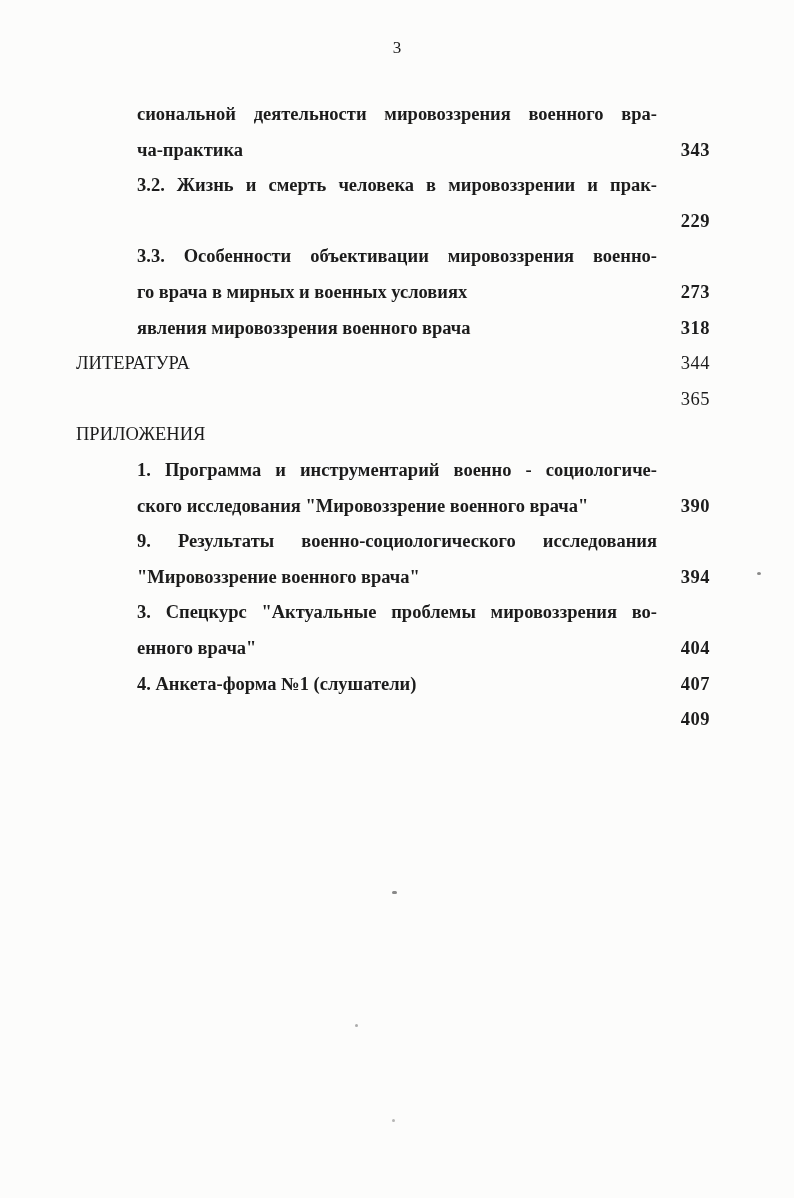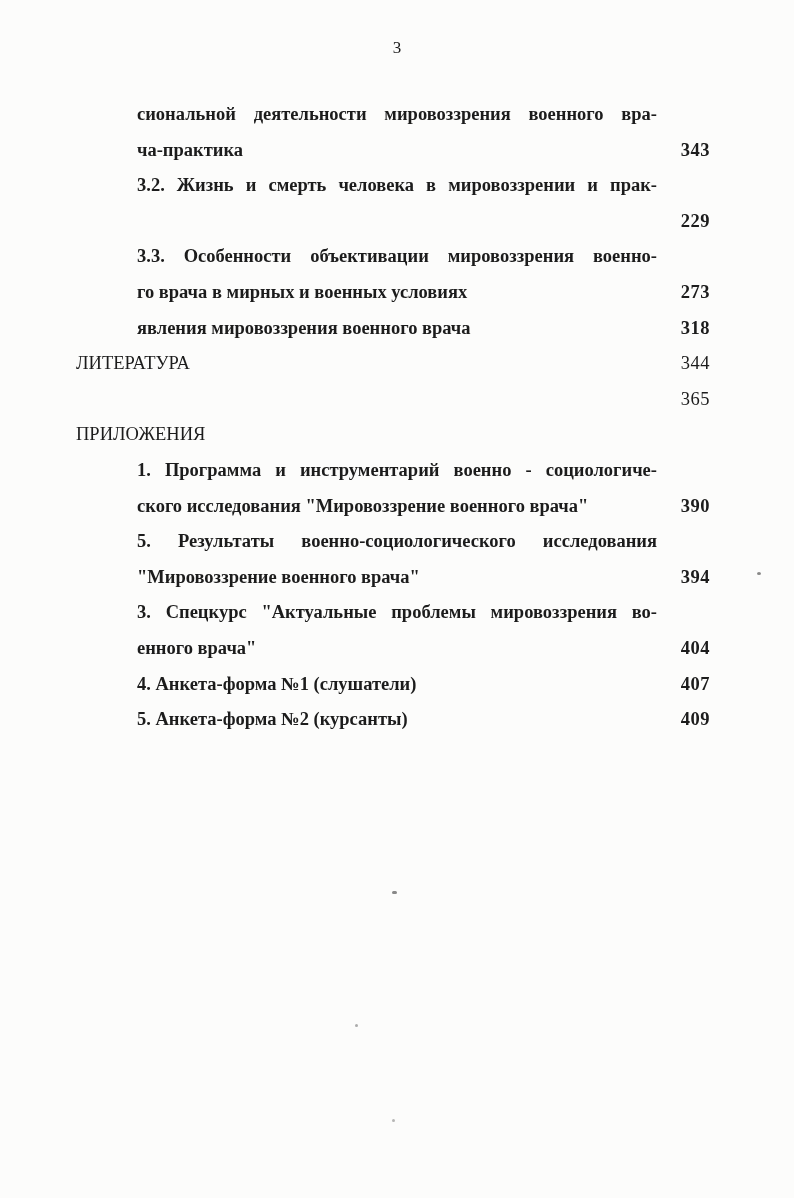--- a/index.html
+++ b/index.html
@@ -101,21 +101,21 @@
     <div class="row i1 j">
       <span class="txt">1. Программа и инструментарий военно - социологиче-</span>
       <span class="pg"></span>
     </div>
     <div class="row i1">
       <span class="txt">ского исследования "Мировоззрение военного врача"</span>
       <span class="pg">390</span>
     </div>
 
     <div class="row i1 j">
-      <span class="txt">5. Результаты военно-социологического исследования</span>
+      <span class="txt">9. Результаты военно-социологического исследования</span>
       <span class="pg"></span>
     </div>
     <div class="row i1">
       <span class="txt">"Мировоззрение военного врача"</span>
       <span class="pg">394</span>
     </div>
 
     <div class="row i1 j">
       <span class="txt">3. Спецкурс "Актуальные проблемы мировоззрения во-</span>
       <span class="pg"></span>
@@ -123,21 +123,20 @@
     <div class="row i1">
       <span class="txt">енного врача"</span>
       <span class="pg">404</span>
     </div>
 
     <div class="row i1">
       <span class="txt">4. Анкета-форма №1 (слушатели)</span>
       <span class="pg">407</span>
     </div>
     <div class="row i1">
-      <span class="txt">5. Анкета-форма №2 (курсанты)</span>
       <span class="pg">409</span>
     </div>
 
   </div>
 
   <div class="speck s1"></div>
   <div class="speck s2"></div>
   <div class="speck s3"></div>
   <div class="speck s4"></div>
 

